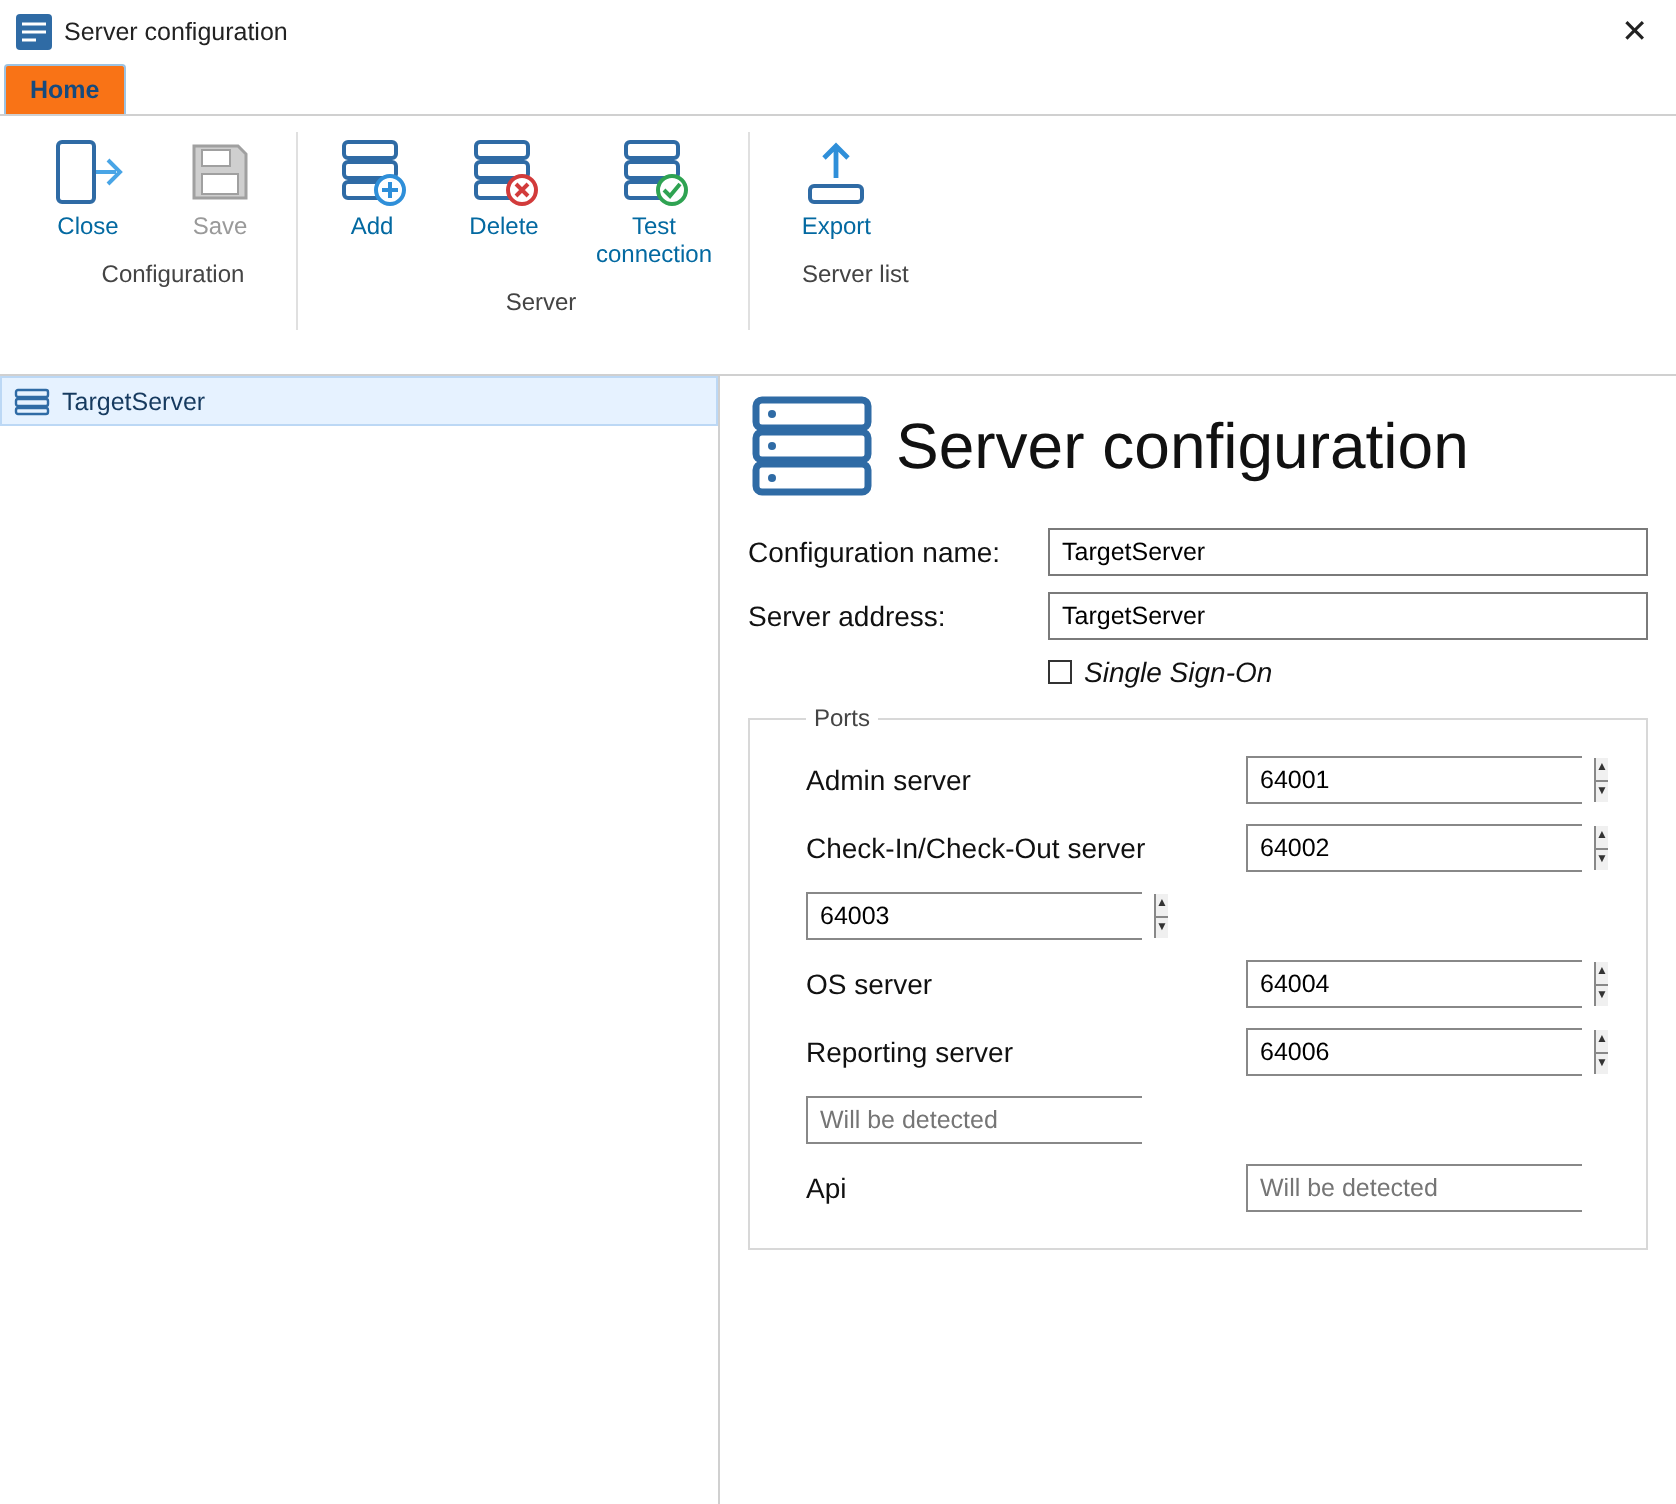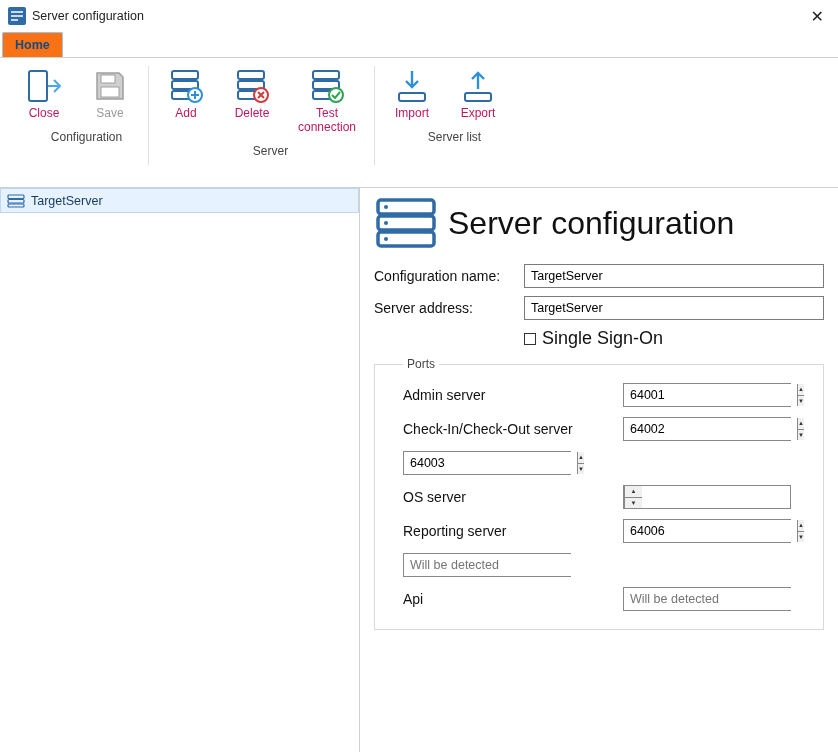--- a/index.html
+++ b/index.html
@@ -13,21 +13,21 @@
 
     
     .tabs { display:flex; align-items:flex-end; height:26px; border-bottom:1px solid #d0d0d0; padding-left:2px; }
     .tab { font-size:12.5px; padding:5px 12px; color:#164a7d; background:#f97316; border:1px solid #9cc3e3; border-bottom:none; border-radius:2px 2px 0 0; font-weight:600; }
 
     
     .ribbon { display:flex; height:130px; border-bottom:1px solid #d0d0d0; background:#fff; padding:4px 6px 0 6px; gap:0; }
     .group { display:flex; flex-direction:column; align-items:center; padding:0 8px; position:relative; }
     .group + .group::before { content:""; position:absolute; left:0; top:4px; bottom:22px; border-left:1px solid #e0e0e0; }
     .group-buttons { display:flex; gap:6px; align-items:flex-start; }
-    .rbtn { display:flex; flex-direction:column; align-items:center; width:60px; padding:4px 2px; font-size:12px; color:#be185d; border:1px solid transparent; background:transparent; cursor:pointer; }
+    .rbtn { display:flex; flex-direction:column; align-items:center; width:60px; padding:4px 2px; font-size:12px; color:#0369a1; border:1px solid transparent; background:transparent; cursor:pointer; }
     .rbtn.wide { width:78px; }
     .rbtn .ic { width:38px; height:38px; display:flex; align-items:center; justify-content:center; margin-bottom:2px; }
     .rbtn .lbl { text-align:center; line-height:1.15; }
     .rbtn.disabled { color:#9a9a9a; cursor:default; }
     .group-title { font-size:12px; color:#444; padding:4px 0 2px;margin-left:19px; }
 
     
     .work { display:flex; height:calc(752px - 32px - 26px - 130px); }
     .sidebar { width:360px; border-right:1px solid #d0d0d0; background:#fff; }
     .side-item { display:flex; align-items:center; gap:6px; height:25px; padding:0 6px; font-size:12.5px; background:#e6f2ff; border:1px solid #bcd8f5; color:#163a5f; }
@@ -36,21 +36,21 @@
     
     .details { flex:1; padding:8px 14px; overflow:auto; }
     .hdr { display:flex; align-items:center; gap:10px; margin-bottom:14px; }
     .hdr .ic { width:64px; height:54px; flex:none; }
     .hdr-title { font-size:32px; color:#111; font-weight:400; }
 
     .frow { display:flex; align-items:center; gap:10px; margin-bottom:8px; }
     .frow .flabel { width:140px; font-size:14px; }
     .frow input[type=text] { flex:1; height:24px; border:1px solid #7a7a7a; padding:0 6px; font-size:12.5px; max-width:300px; }
     .frow.indent { margin-left:150px; }
-    .chk { display:flex; align-items:center; gap:6px; font-size:18px; }
+    .chk { display:flex; align-items:center; gap:6px; font-size:14px;font-style:italic; }
     .chk .box { width:12px; height:12px; border:1px solid #333; background:#fff; }
 
     fieldset { border:1px solid #d8d8d8; margin-top:8px; padding:12px 28px 8px; }
     legend { font-size:12px; padding:0 4px; color:#444; }
     .prow { display:flex; align-items:center; margin-bottom:10px; }
     .prow .plabel { width:220px; font-size:14px; }
     .spin { display:flex; align-items:stretch; height:24px; border:1px solid #888; width:168px; }
     .spin input { flex:1; border:none; outline:none; padding:0 6px; font-size:12.5px; background:#fff; }
     .spin input.readonly { color:#8a8a8a; }
     .spin .steppers { width:18px; display:flex; flex-direction:column; border-left:1px solid #888; background:#f0f0f0; }
@@ -147,29 +147,20 @@
     </div>
     <div class="group-title">Server</div>
   </div>
 
   <div class="group">
     <div class="group-buttons">
       <button class="rbtn">
         <span class="ic">
           <svg viewBox="0 0 38 38">
               <rect x="6" y="26" width="26" height="8" rx="2" fill="none" stroke="#2f6ba5" stroke-width="2"></rect>
-              <path d="M19 4v16M13 14l6 6 6-6" fill="none" stroke="#2f8fd9" stroke-width="2.4"></path>
-            </svg>
-        </span>
-        <span class="lbl">Import</span>
-      </button>
-      <button class="rbtn">
-        <span class="ic">
-          <svg viewBox="0 0 38 38">
-              <rect x="6" y="26" width="26" height="8" rx="2" fill="none" stroke="#2f6ba5" stroke-width="2"></rect>
               <path d="M19 22V6M13 12l6-6 6 6" fill="none" stroke="#2f8fd9" stroke-width="2.4"></path>
             </svg>
         </span>
         <span class="lbl">Export</span>
       </button>
     </div>
     <div class="group-title">Server list</div>
   </div>
 </div>
 
@@ -245,20 +236,21 @@
               <input type="text" value="64003" style="">
               <div class="steppers">
                 <div class="st">▲</div>
                 <div class="st">▼</div>
               </div>
             </div>
           </div>
           <div class="prow">
             <div class="plabel">OS server</div>
             <div class="spin">
+              <input type="text" value="64004" style="">
               <div class="steppers">
                 <div class="st">▲</div>
                 <div class="st">▼</div>
               </div>
             </div>
           </div>
           <div class="prow">
             <div class="plabel">Reporting server</div>
             <div class="spin">
               <input type="text" value="64006" style="">

